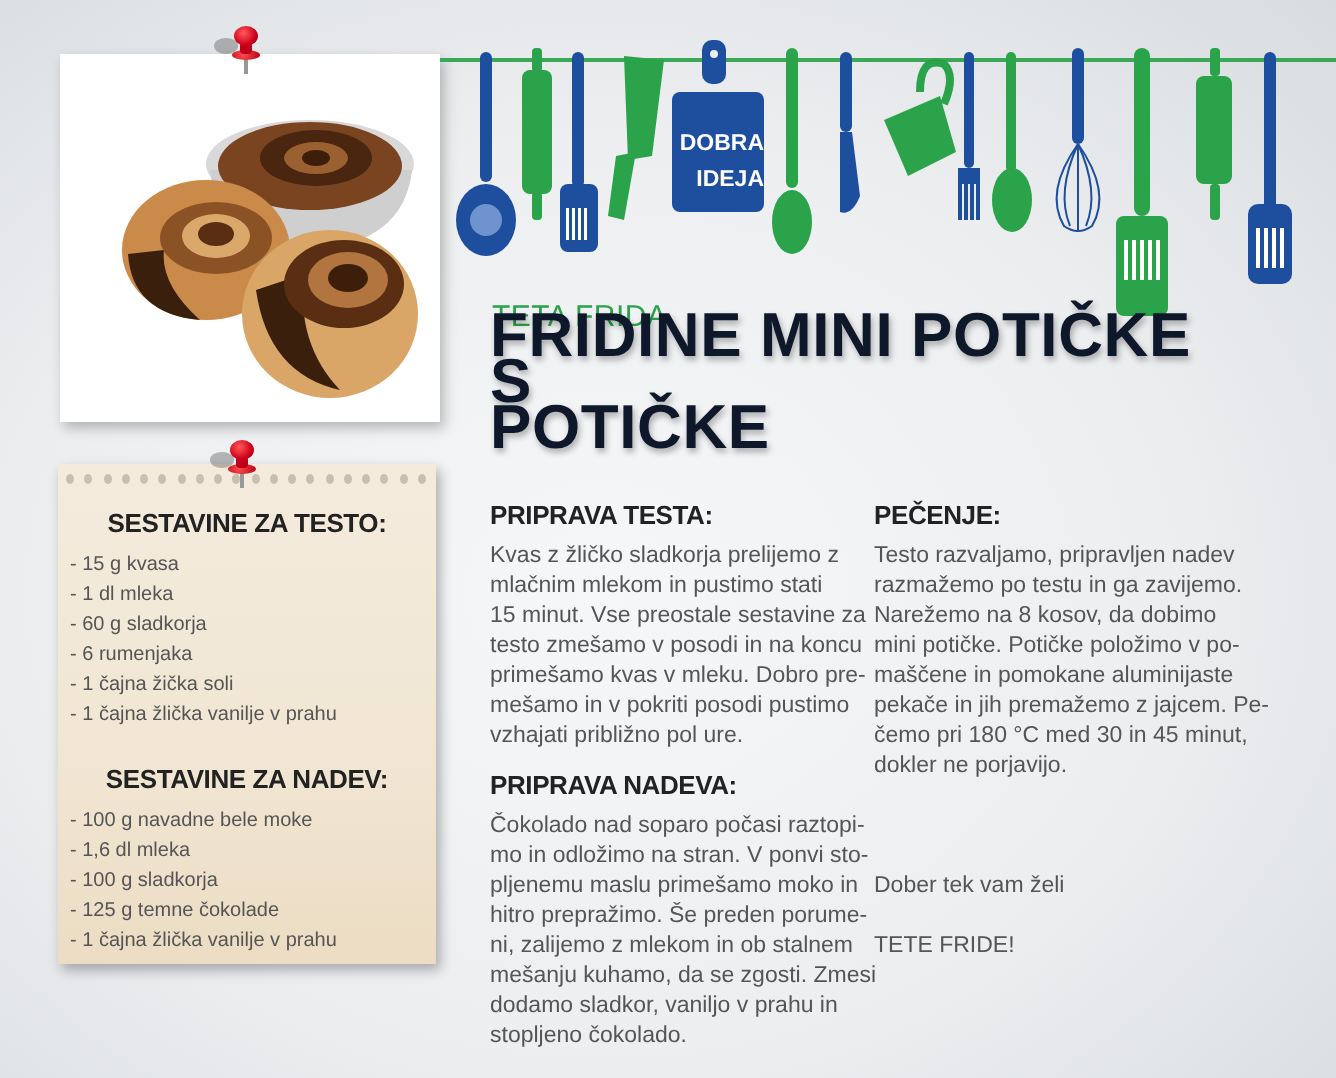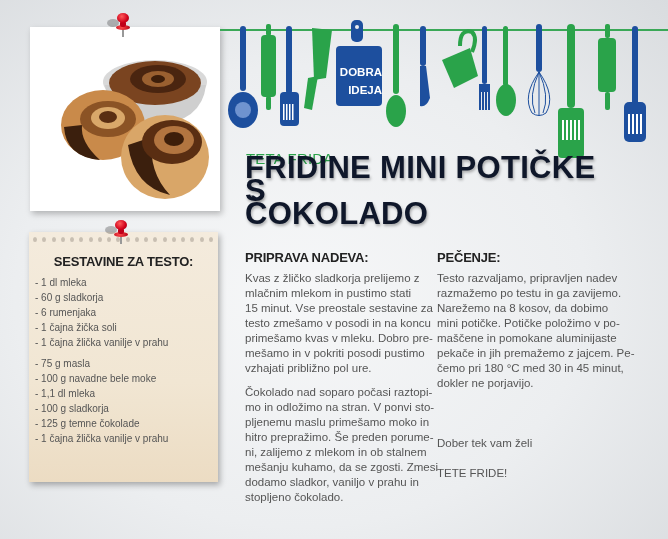--- a/index.html
+++ b/index.html
@@ -204,21 +204,21 @@
   </g>
 </svg>
 <div style="position:absolute; left:336px; top:63px; width:46px; text-align:right; color:#fff; font-weight:bold; font-size:11.5px; line-height:18px;">
   <div>DOBRA</div>
   <div>IDEJA</div>
 </div>
 
 <div class="author">TETA FRIDA</div>
 <div class="title">
   <div>FRIDINE MINI POTIČKE S</div>
-  <div>ČOKOLADO</div>
+  <div>POTIČKE</div>
 </div>
 
 <div class="note">
   <div class="holes">
     <span></span>
       <span></span>
       <span></span>
       <span></span>
       <span></span>
       <span></span>
@@ -232,55 +232,57 @@
       <span></span>
       <span></span>
       <span></span>
       <span></span>
       <span></span>
       <span></span>
       <span></span>
   </div>
   <h3>SESTAVINE ZA TESTO:</h3>
   <ul>
+    <li>- 15 g kvasa</li>
     <li>- 1 dl mleka</li>
     <li>- 60 g sladkorja</li>
     <li>- 6 rumenjaka</li>
     <li>- 1 čajna žička soli</li>
     <li>- 1 čajna žlička vanilje v prahu</li>
   </ul>
+  <h3 class="second">SESTAVINE ZA NADEV:</h3>
   <ul>
-    <li>- 75 g masla</li>
     <li>- 100 g navadne bele moke</li>
-    <li>- 1,1 dl  mleka</li>
+    <li>- 1,6 dl  mleka</li>
     <li>- 100 g sladkorja</li>
     <li>- 125 g temne čokolade</li>
     <li>- 1 čajna žlička vanilje v prahu</li>
   </ul>
 </div>
 <div class="pin" style="left:111px; top:220px;">
   <div class="shadow"></div>
     <div class="needle"></div>
     <div class="base"></div>
     <div class="neck"></div>
     <div class="head"></div>
 </div>
 
 <div class="col" style="left:245px; top:250px; width:200px;">
-  <h4>PRIPRAVA NADEVA:</h4>
+  <h4>PRIPRAVA TESTA:</h4>
   <p>Kvas z žličko sladkorja prelijemo z
 mlačnim mlekom in pustimo stati
 15 minut. Vse preostale sestavine za
 testo zmešamo v posodi in na koncu
 primešamo kvas v mleku. Dobro pre-
 mešamo in v pokriti posodi pustimo
 vzhajati približno pol ure.</p>
 </div>
 
 <div class="col" style="left:245px; top:385px; width:200px;">
+  <h4>PRIPRAVA NADEVA:</h4>
   <p>Čokolado nad soparo počasi raztopi-
 mo in odložimo na stran. V ponvi sto-
 pljenemu maslu primešamo moko in
 hitro prepražimo. Še preden porume-
 ni, zalijemo z mlekom in ob stalnem
 mešanju kuhamo, da se zgosti. Zmesi
 dodamo sladkor, vaniljo v prahu in
 stopljeno čokolado.</p>
 </div>
 

